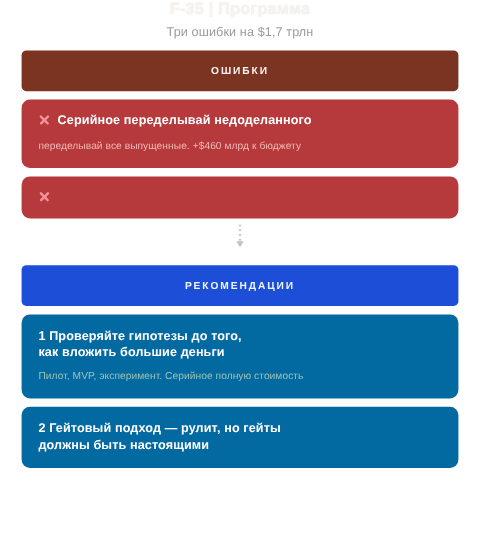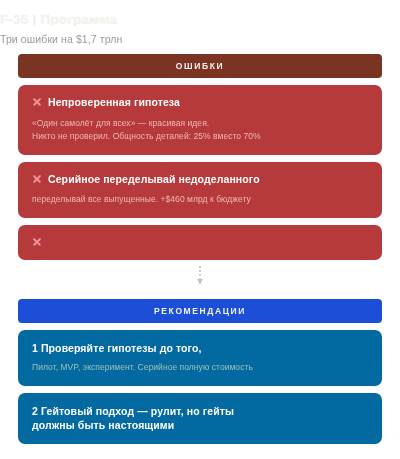--- a/index.html
+++ b/index.html
@@ -5,36 +5,36 @@
   * { margin:0; padding:0; box-sizing:border-box; }
   html, body {
     width:400px; height:459px;
     background:#ffffff;
     font-family:"Liberation Sans", sans-serif;
     overflow:hidden;
   }
   .page { width:400px; height:459px; position:relative; background:#fff; }
 
   
-  .hdr { padding-top:13px; text-align:left; }
+  .hdr { padding-top:1px; text-align:center; }
   .hdr-title {
     font-size:13.5px; font-weight:700; color:#f6f2ee;
     letter-spacing:.2px; line-height:13px;
     height:13px; overflow:hidden;
     text-shadow:0 0 1px rgba(210,205,200,.55);
   }
   .hdr-sub {
     font-size:10.5px; color:#9b9b9b; font-weight:400;
     margin-top:7px; letter-spacing:.1px;
   }
 
   
   .bar {
     margin:9px 18px 0 18px;
-    height:24px; border-radius:4px;
+    height:34px; border-radius:4px;
     display:flex; align-items:center; justify-content:center;
     font-size:8.5px; font-weight:700; letter-spacing:1.6px;
     color:#fdf3f0;
   }
   .bar.errors { background:#7b3322; }
   .bar.recs   { background:#1d4ed8; color:#eef7f2; }
 
   
   .card {
     margin:7px 18px 0 18px;
@@ -99,30 +99,20 @@
 
   <div class="hdr">
     <div class="hdr-title">F-35 | Программа</div>
     <div class="hdr-sub">Три ошибки на $1,7 трлн</div>
   </div>
 
   <div class="bar errors">
     <span>ОШИБКИ</span>
   </div>
 
-  <div class="card err">
-    <div class="card-title">
-      <span class="x-icon"></span>
-      <span>Непроверенная гипотеза</span>
-    </div>
-    <div class="card-lines">
-      <div class="line">«Один самолёт для всех» — красивая идея.</div>
-      <div class="line">Никто не проверил. Общность деталей: 25% вместо 70%</div>
-    </div>
-  </div>
 
   <div class="card err">
     <div class="card-title">
       <span class="x-icon"></span>
       <span>Серийное переделывай недоделанного</span>
     </div>
     <div class="card-lines">
       <div class="line">переделывай все выпущенные. +$460 млрд к бюджету</div>
     </div>
   </div>
@@ -137,20 +127,21 @@
     <div class="conn-dots"></div>
     <div class="conn-head"></div>
   </div>
 
   <div class="bar recs">
     <span>РЕКОМЕНДАЦИИ</span>
   </div>
 
   <div class="card rec">
     <div class="rec-title">1 Проверяйте гипотезы до того,</div>
+    <div class="rec-title">как вложить большие деньги</div>
     <div class="card-lines">
       <div class="line">Пилот, MVP, эксперимент. Серийное полную стоимость</div>
     </div>
   </div>
 
   <div class="card rec">
     <div class="rec-title">2 Гейтовый подход — рулит, но гейты</div>
     <div class="rec-title">должны быть настоящими</div>
 
   </div>

